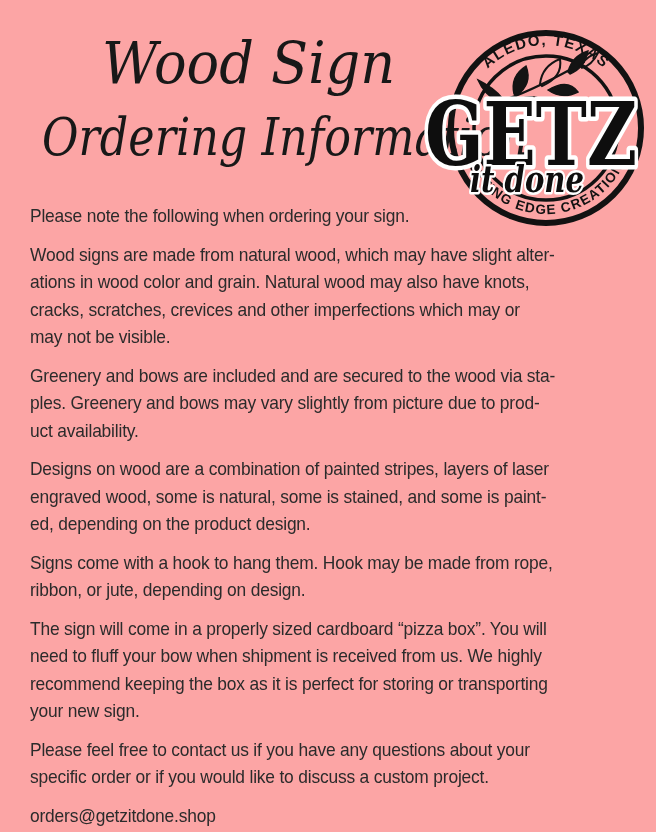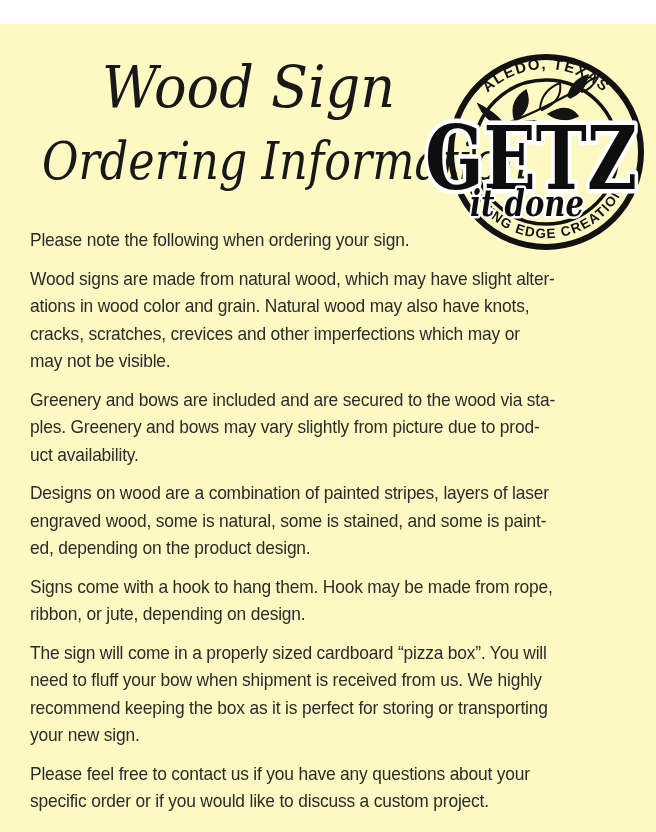--- a/index.html
+++ b/index.html
@@ -3,21 +3,21 @@
 <meta charset="utf-8">
 <style>
   html, body { margin: 0; padding: 0; }
   body {
     width: 656px; height: 832px;
     background: #ffffff;
     overflow: hidden;
     position: relative;
     font-family: "Liberation Sans", sans-serif;
   }
-  .page { position: absolute; inset: 0; background: #fef9c3; margin-top: 24px; }
+  .page { position: absolute; inset: 0; background: #fca5a5; }
 
   
   .title-line {
     position: absolute;
     font-family: "DejaVu Serif", serif;
     font-style: italic;
     color: #181818;
     white-space: nowrap;
   }
   .title-line1 {

